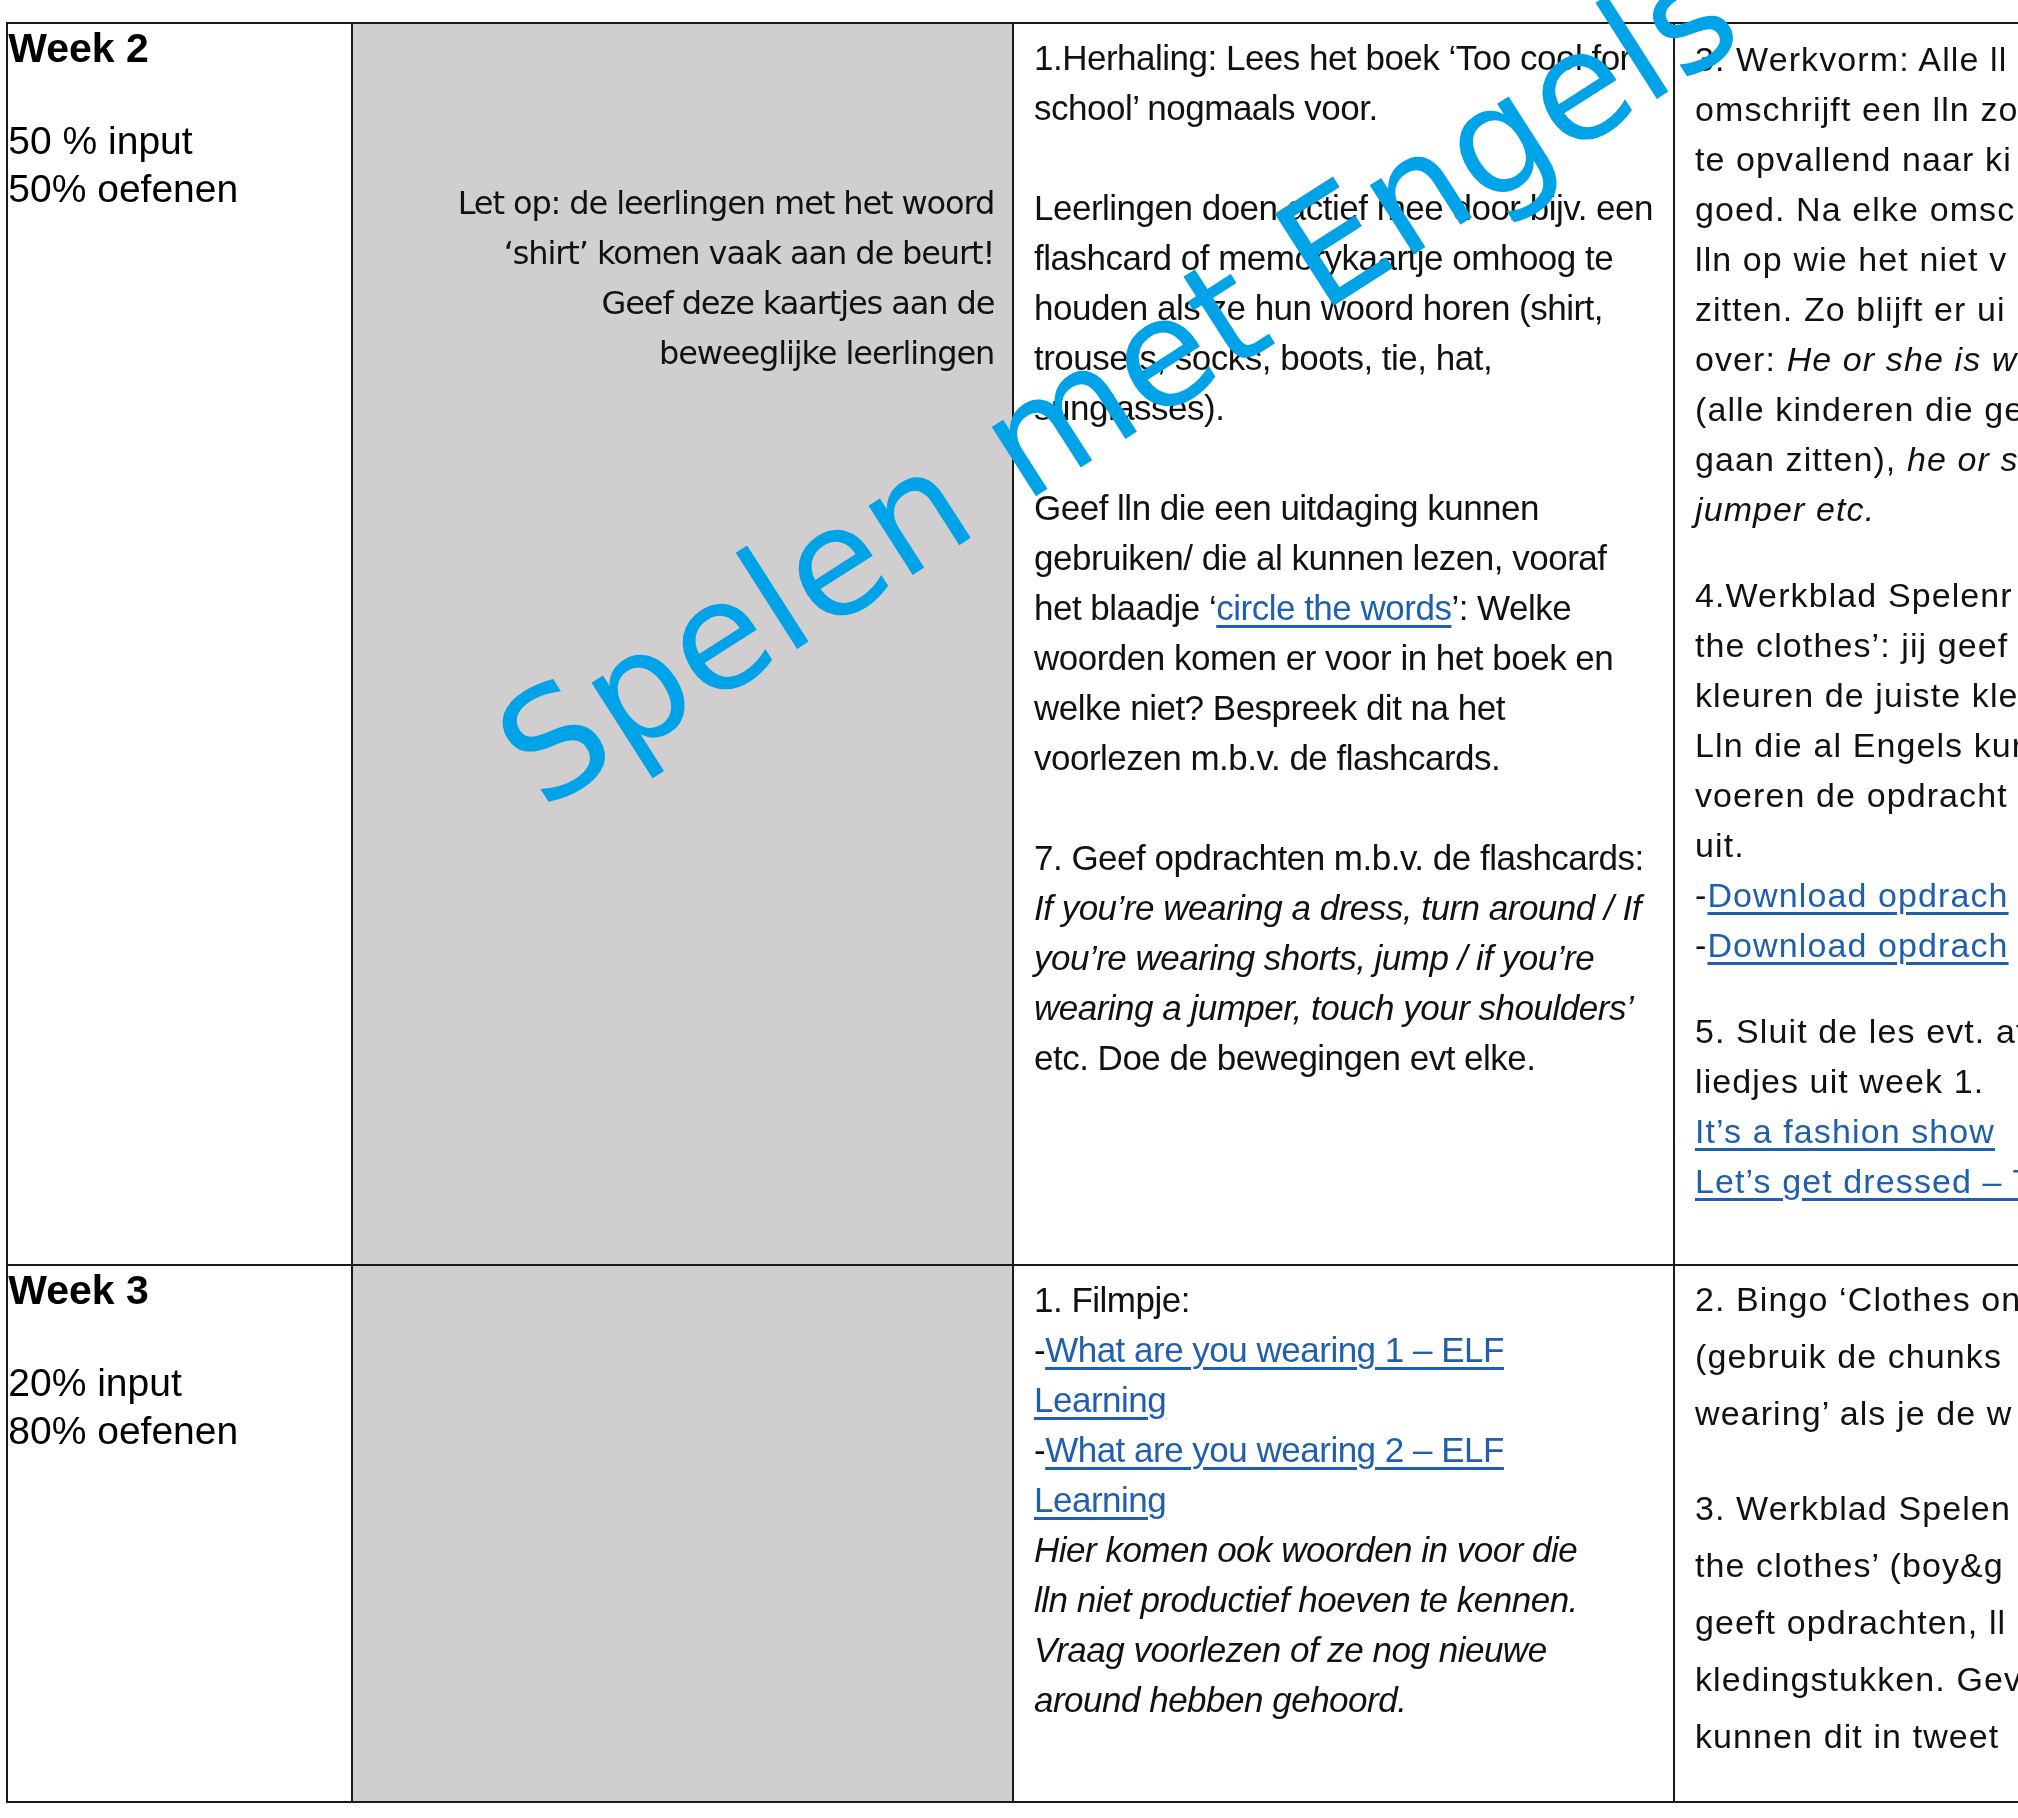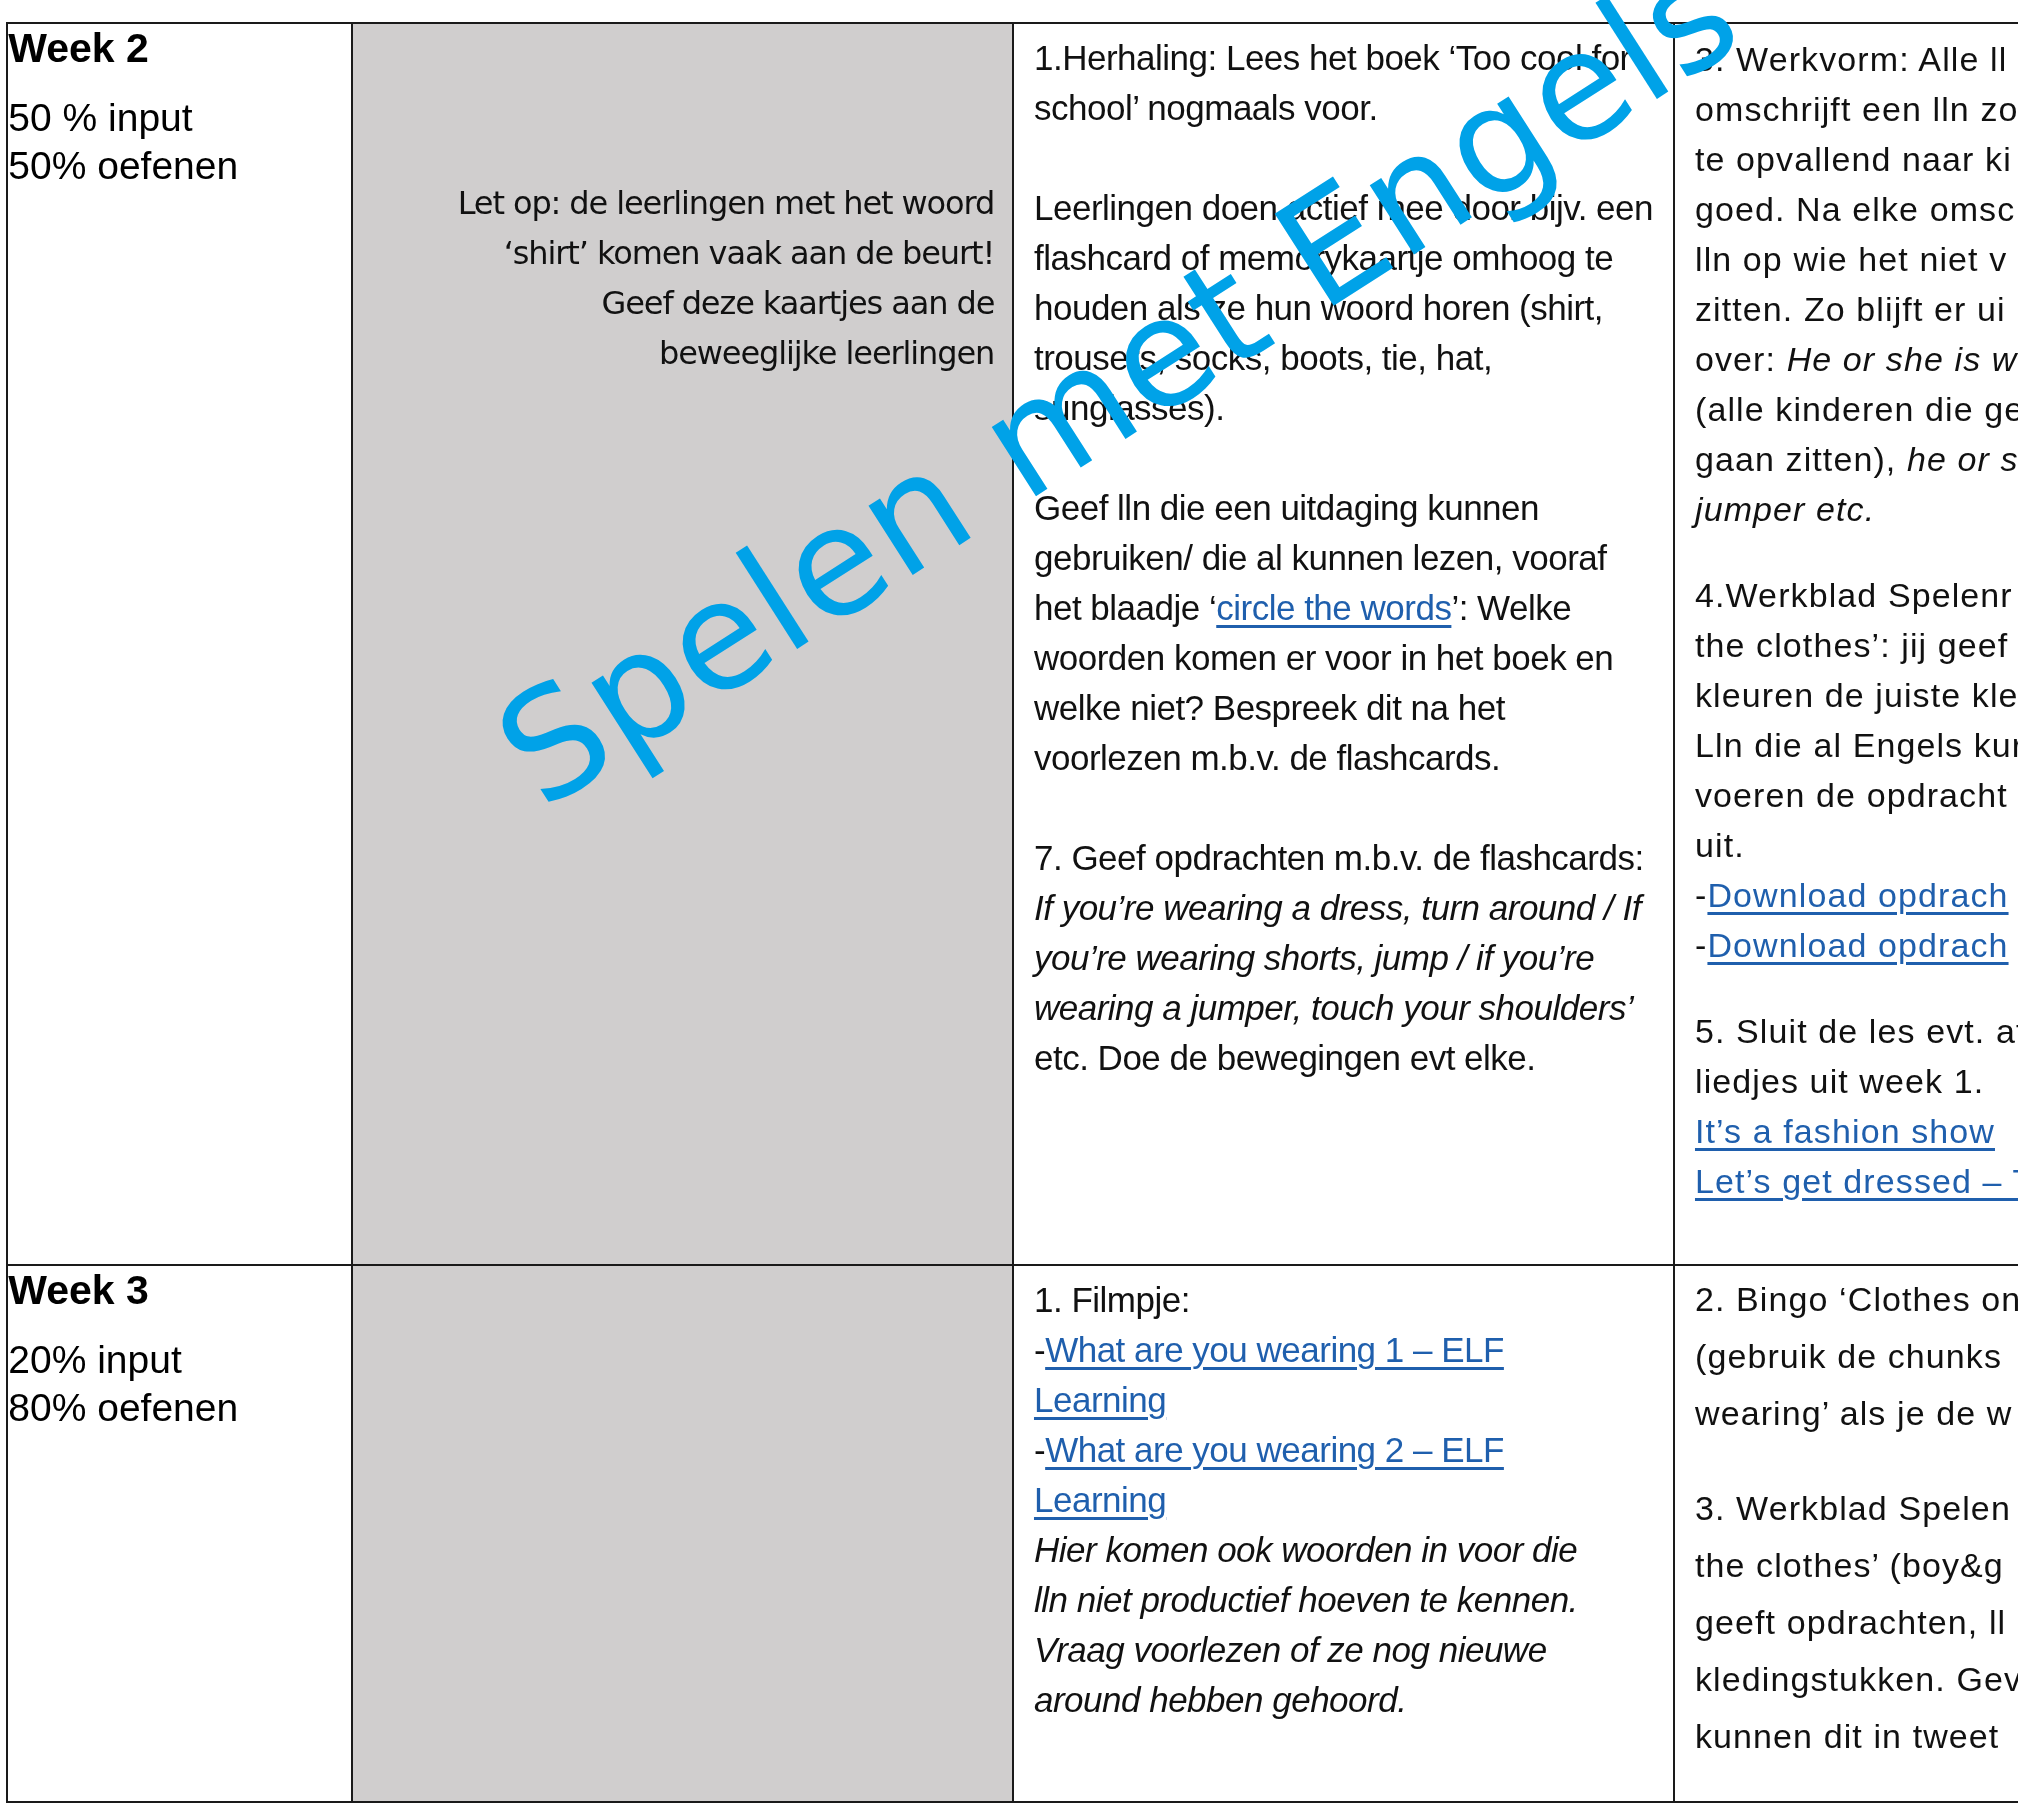--- a/index.html
+++ b/index.html
@@ -27,21 +27,21 @@
   tr.r1 { height: 1242px; }
   tr.r2 { height: 537px; }
 
   .week-cell { padding: 16px 18px 0 18px; }
   .week-title {
     font-family: "Liberation Sans", sans-serif; font-weight: bold;
     font-size: 41px; line-height: 48px; color: #000;
   }
   .week-ratio {
     font-family: "Liberation Sans", sans-serif;
-    font-size: 39px; line-height: 48px; color: #000; margin-top: 22px;
+    font-size: 39px; line-height: 48px; color: #000; margin-top: 45px;
   }
   .gray-cell { background: #d0cece; }
   .note {
     font-family: "DejaVu Sans", sans-serif; 
     font-size: 32px; line-height: 50px; color: #111;
     padding: 154px 18px 0 19.7px;
     letter-spacing: -1.1px;
     text-align: right;
   }
   .content {

